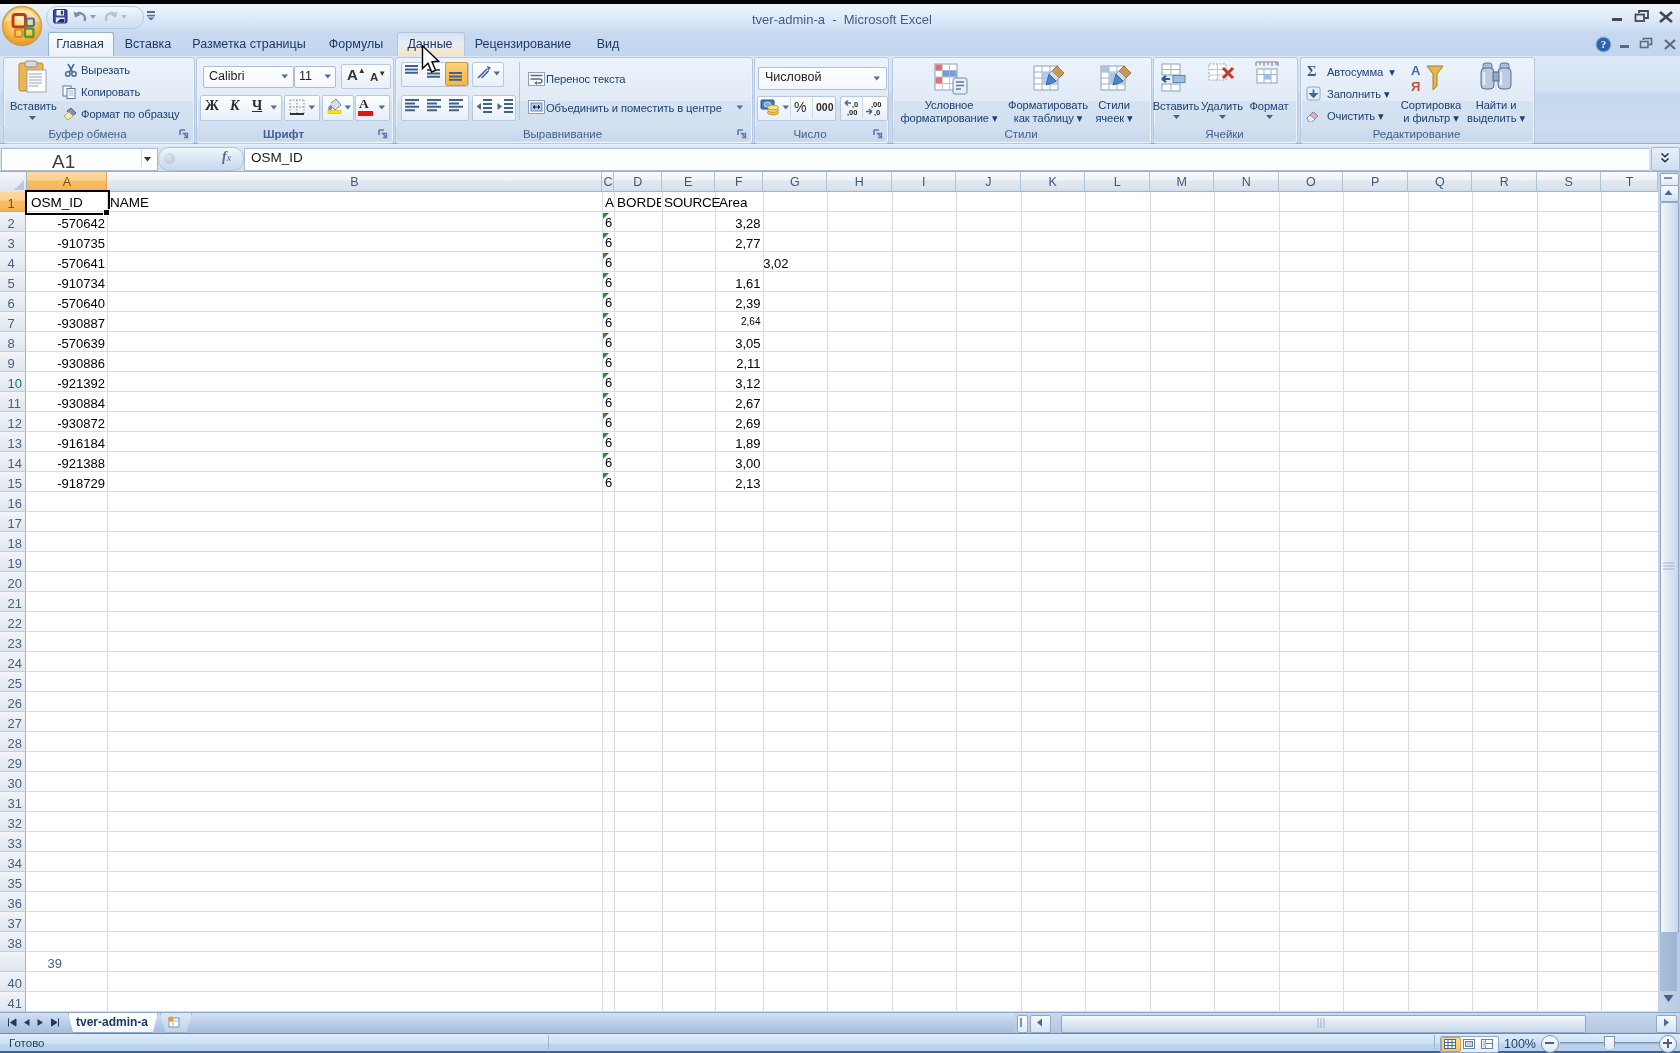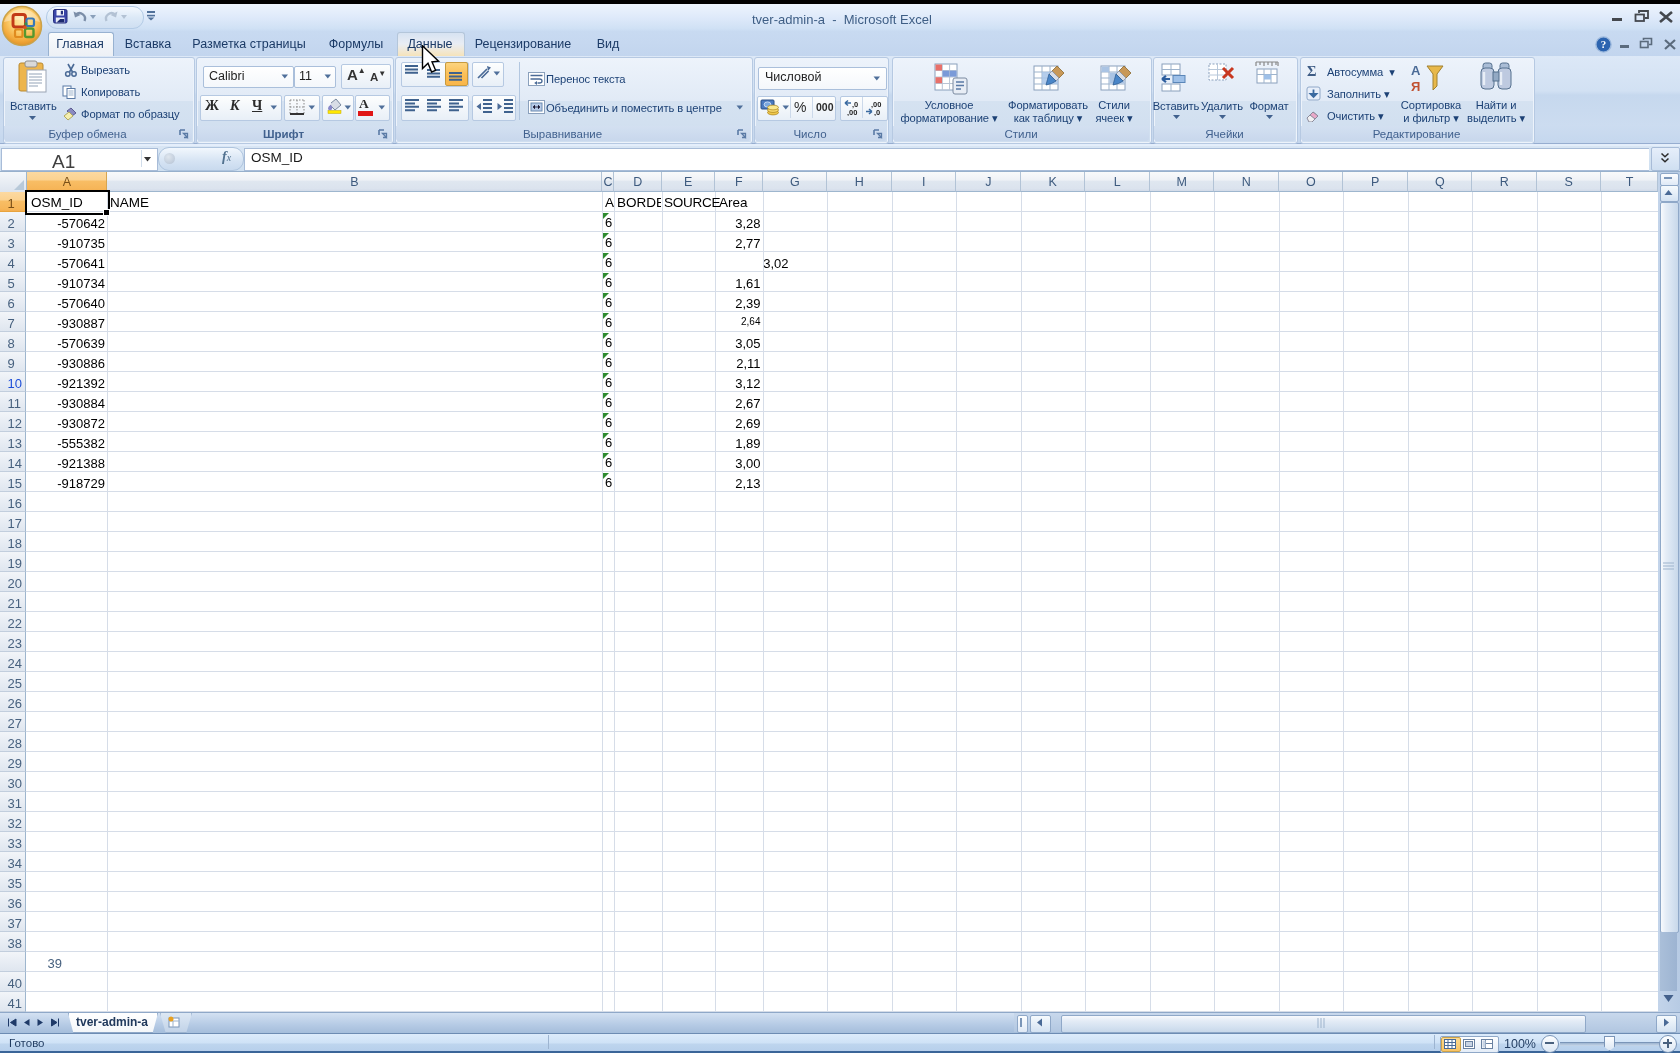--- a/index.html
+++ b/index.html
@@ -449,21 +449,21 @@
 <div class="txt" style="left:7.5px;top:275.5px;font-size:13px;color:#47617f;">5</div>
 <div class="abs" style="left:0;top:292.0px;width:26px;height:20.0px;background:linear-gradient(#f2f5f9 0%,#e8edf4 50%,#dfe6ef 100%);border-right:1px solid #9eb6ce;border-bottom:1px solid #c2cedd;box-sizing:border-box;"></div>
 <div class="txt" style="left:7.5px;top:295.5px;font-size:13px;color:#47617f;">6</div>
 <div class="abs" style="left:0;top:312.0px;width:26px;height:20.0px;background:linear-gradient(#f2f5f9 0%,#e8edf4 50%,#dfe6ef 100%);border-right:1px solid #9eb6ce;border-bottom:1px solid #c2cedd;box-sizing:border-box;"></div>
 <div class="txt" style="left:7.5px;top:315.5px;font-size:13px;color:#47617f;">7</div>
 <div class="abs" style="left:0;top:332.0px;width:26px;height:20.0px;background:linear-gradient(#f2f5f9 0%,#e8edf4 50%,#dfe6ef 100%);border-right:1px solid #9eb6ce;border-bottom:1px solid #c2cedd;box-sizing:border-box;"></div>
 <div class="txt" style="left:7.5px;top:335.5px;font-size:13px;color:#47617f;">8</div>
 <div class="abs" style="left:0;top:352.0px;width:26px;height:20.0px;background:linear-gradient(#f2f5f9 0%,#e8edf4 50%,#dfe6ef 100%);border-right:1px solid #9eb6ce;border-bottom:1px solid #c2cedd;box-sizing:border-box;"></div>
 <div class="txt" style="left:7.5px;top:355.5px;font-size:13px;color:#47617f;">9</div>
 <div class="abs" style="left:0;top:372.0px;width:26px;height:20.0px;background:linear-gradient(#f2f5f9 0%,#e8edf4 50%,#dfe6ef 100%);border-right:1px solid #9eb6ce;border-bottom:1px solid #c2cedd;box-sizing:border-box;"></div>
-<div class="txt" style="left:7.5px;top:375.5px;font-size:13px;color:#1d4ed8;">10</div>
+<div class="txt" style="left:7.5px;top:375.5px;font-size:13px;color:#0f766e;">10</div>
 <div class="abs" style="left:0;top:392.0px;width:26px;height:20.0px;background:linear-gradient(#f2f5f9 0%,#e8edf4 50%,#dfe6ef 100%);border-right:1px solid #9eb6ce;border-bottom:1px solid #c2cedd;box-sizing:border-box;"></div>
 <div class="txt" style="left:7.5px;top:395.5px;font-size:13px;color:#47617f;">11</div>
 <div class="abs" style="left:0;top:412.0px;width:26px;height:20.0px;background:linear-gradient(#f2f5f9 0%,#e8edf4 50%,#dfe6ef 100%);border-right:1px solid #9eb6ce;border-bottom:1px solid #c2cedd;box-sizing:border-box;"></div>
 <div class="txt" style="left:7.5px;top:415.5px;font-size:13px;color:#47617f;">12</div>
 <div class="abs" style="left:0;top:432.0px;width:26px;height:20.0px;background:linear-gradient(#f2f5f9 0%,#e8edf4 50%,#dfe6ef 100%);border-right:1px solid #9eb6ce;border-bottom:1px solid #c2cedd;box-sizing:border-box;"></div>
 <div class="txt" style="left:7.5px;top:435.5px;font-size:13px;color:#47617f;">13</div>
 <div class="abs" style="left:0;top:452.0px;width:26px;height:20.0px;background:linear-gradient(#f2f5f9 0%,#e8edf4 50%,#dfe6ef 100%);border-right:1px solid #9eb6ce;border-bottom:1px solid #c2cedd;box-sizing:border-box;"></div>
 <div class="txt" style="left:7.5px;top:455.5px;font-size:13px;color:#47617f;">14</div>
 <div class="abs" style="left:0;top:472.0px;width:26px;height:20.0px;background:linear-gradient(#f2f5f9 0%,#e8edf4 50%,#dfe6ef 100%);border-right:1px solid #9eb6ce;border-bottom:1px solid #c2cedd;box-sizing:border-box;"></div>
 <div class="txt" style="left:7.5px;top:475.5px;font-size:13px;color:#47617f;">15</div>
@@ -647,21 +647,21 @@
 <svg class="abs" style="left:603px;top:393.0px" width="6" height="6">
     <path d="M0 0 H6 L0 6 Z" fill="#2e8b2e"></path>
   </svg>
 <div class="txt" style="left:662px;top:395.5px;width:98.5px;text-align:right;font-size:13px;color:#000;">2,67</div>
 <div class="txt" style="left:27px;top:415.5px;width:78px;text-align:right;font-size:13px;color:#000;">-930872</div>
 <div class="txt" style="left:605px;top:415.0px;font-size:13px;color:#000;">6</div>
 <svg class="abs" style="left:603px;top:413.0px" width="6" height="6">
     <path d="M0 0 H6 L0 6 Z" fill="#2e8b2e"></path>
   </svg>
 <div class="txt" style="left:662px;top:415.5px;width:98.5px;text-align:right;font-size:13px;color:#000;">2,69</div>
-<div class="txt" style="left:27px;top:435.5px;width:78px;text-align:right;font-size:13px;color:#000;">-555382</div>
+<div class="txt" style="left:27px;top:435.5px;width:78px;text-align:right;font-size:13px;color:#000;">-916184</div>
 <div class="txt" style="left:605px;top:435.0px;font-size:13px;color:#000;">6</div>
 <svg class="abs" style="left:603px;top:433.0px" width="6" height="6">
     <path d="M0 0 H6 L0 6 Z" fill="#2e8b2e"></path>
   </svg>
 <div class="txt" style="left:662px;top:435.5px;width:98.5px;text-align:right;font-size:13px;color:#000;">1,89</div>
 <div class="txt" style="left:27px;top:455.5px;width:78px;text-align:right;font-size:13px;color:#000;">-921388</div>
 <div class="txt" style="left:605px;top:455.0px;font-size:13px;color:#000;">6</div>
 <svg class="abs" style="left:603px;top:453.0px" width="6" height="6">
     <path d="M0 0 H6 L0 6 Z" fill="#2e8b2e"></path>
   </svg>

